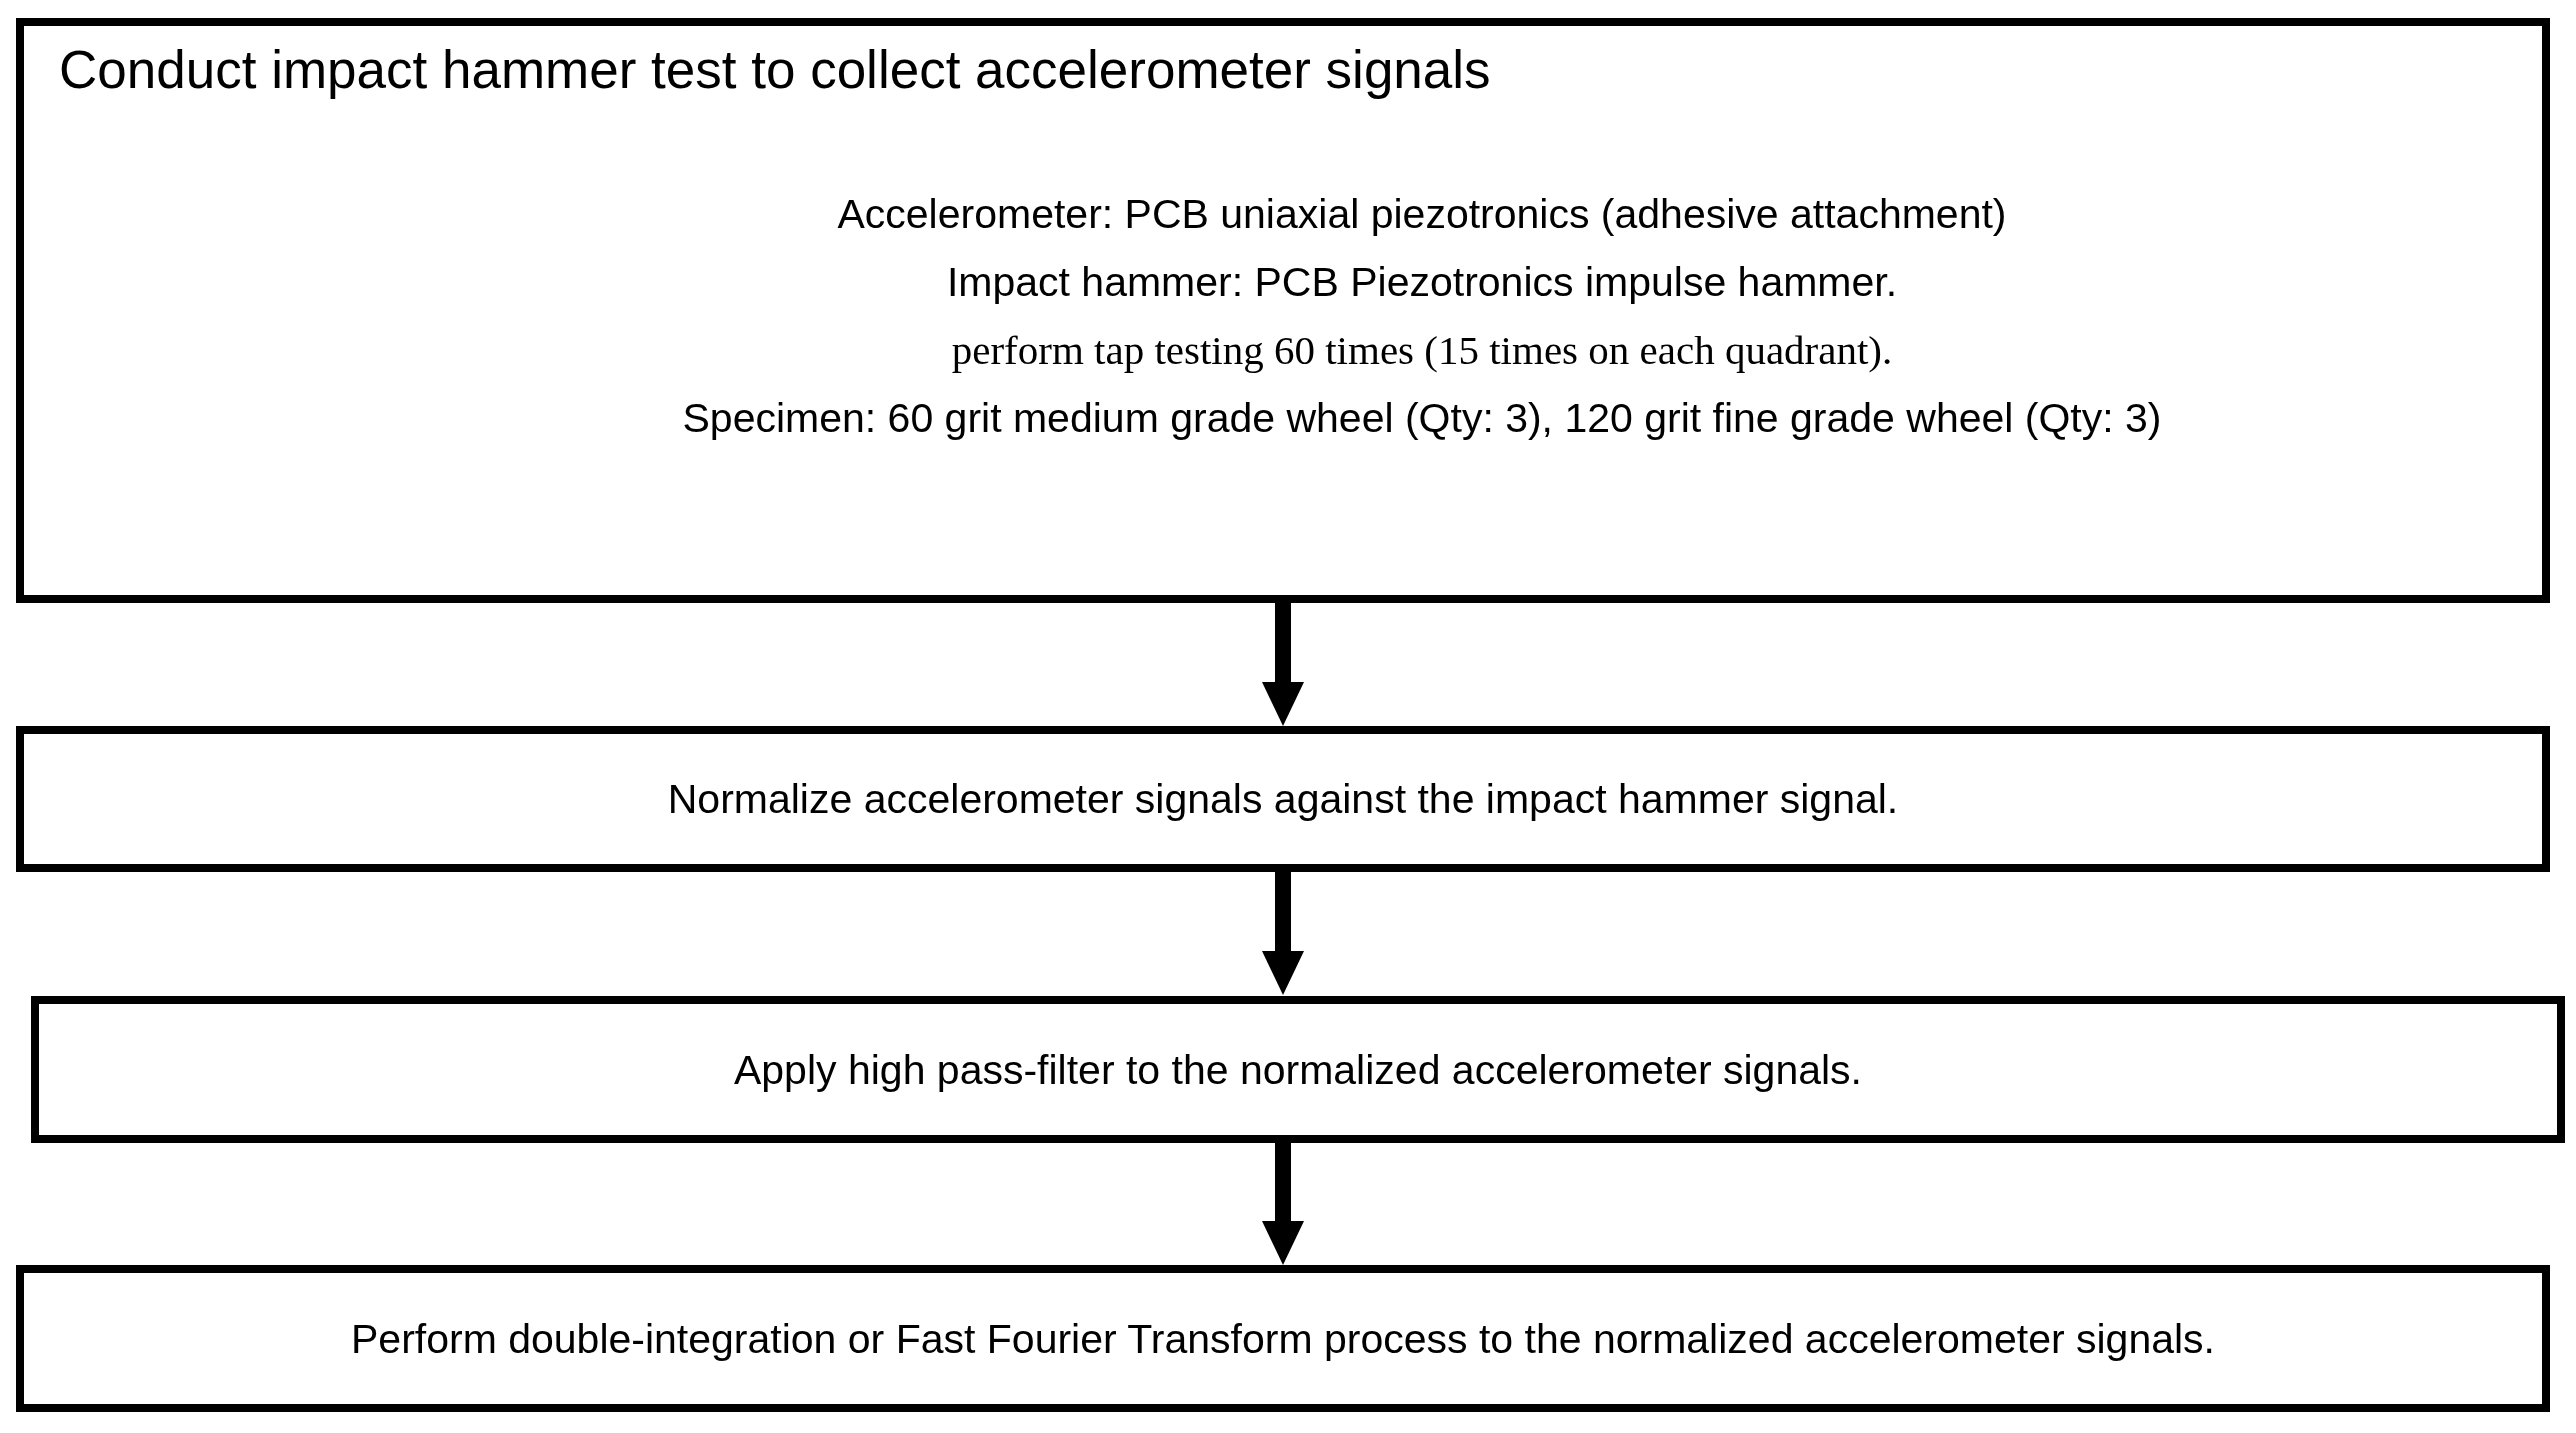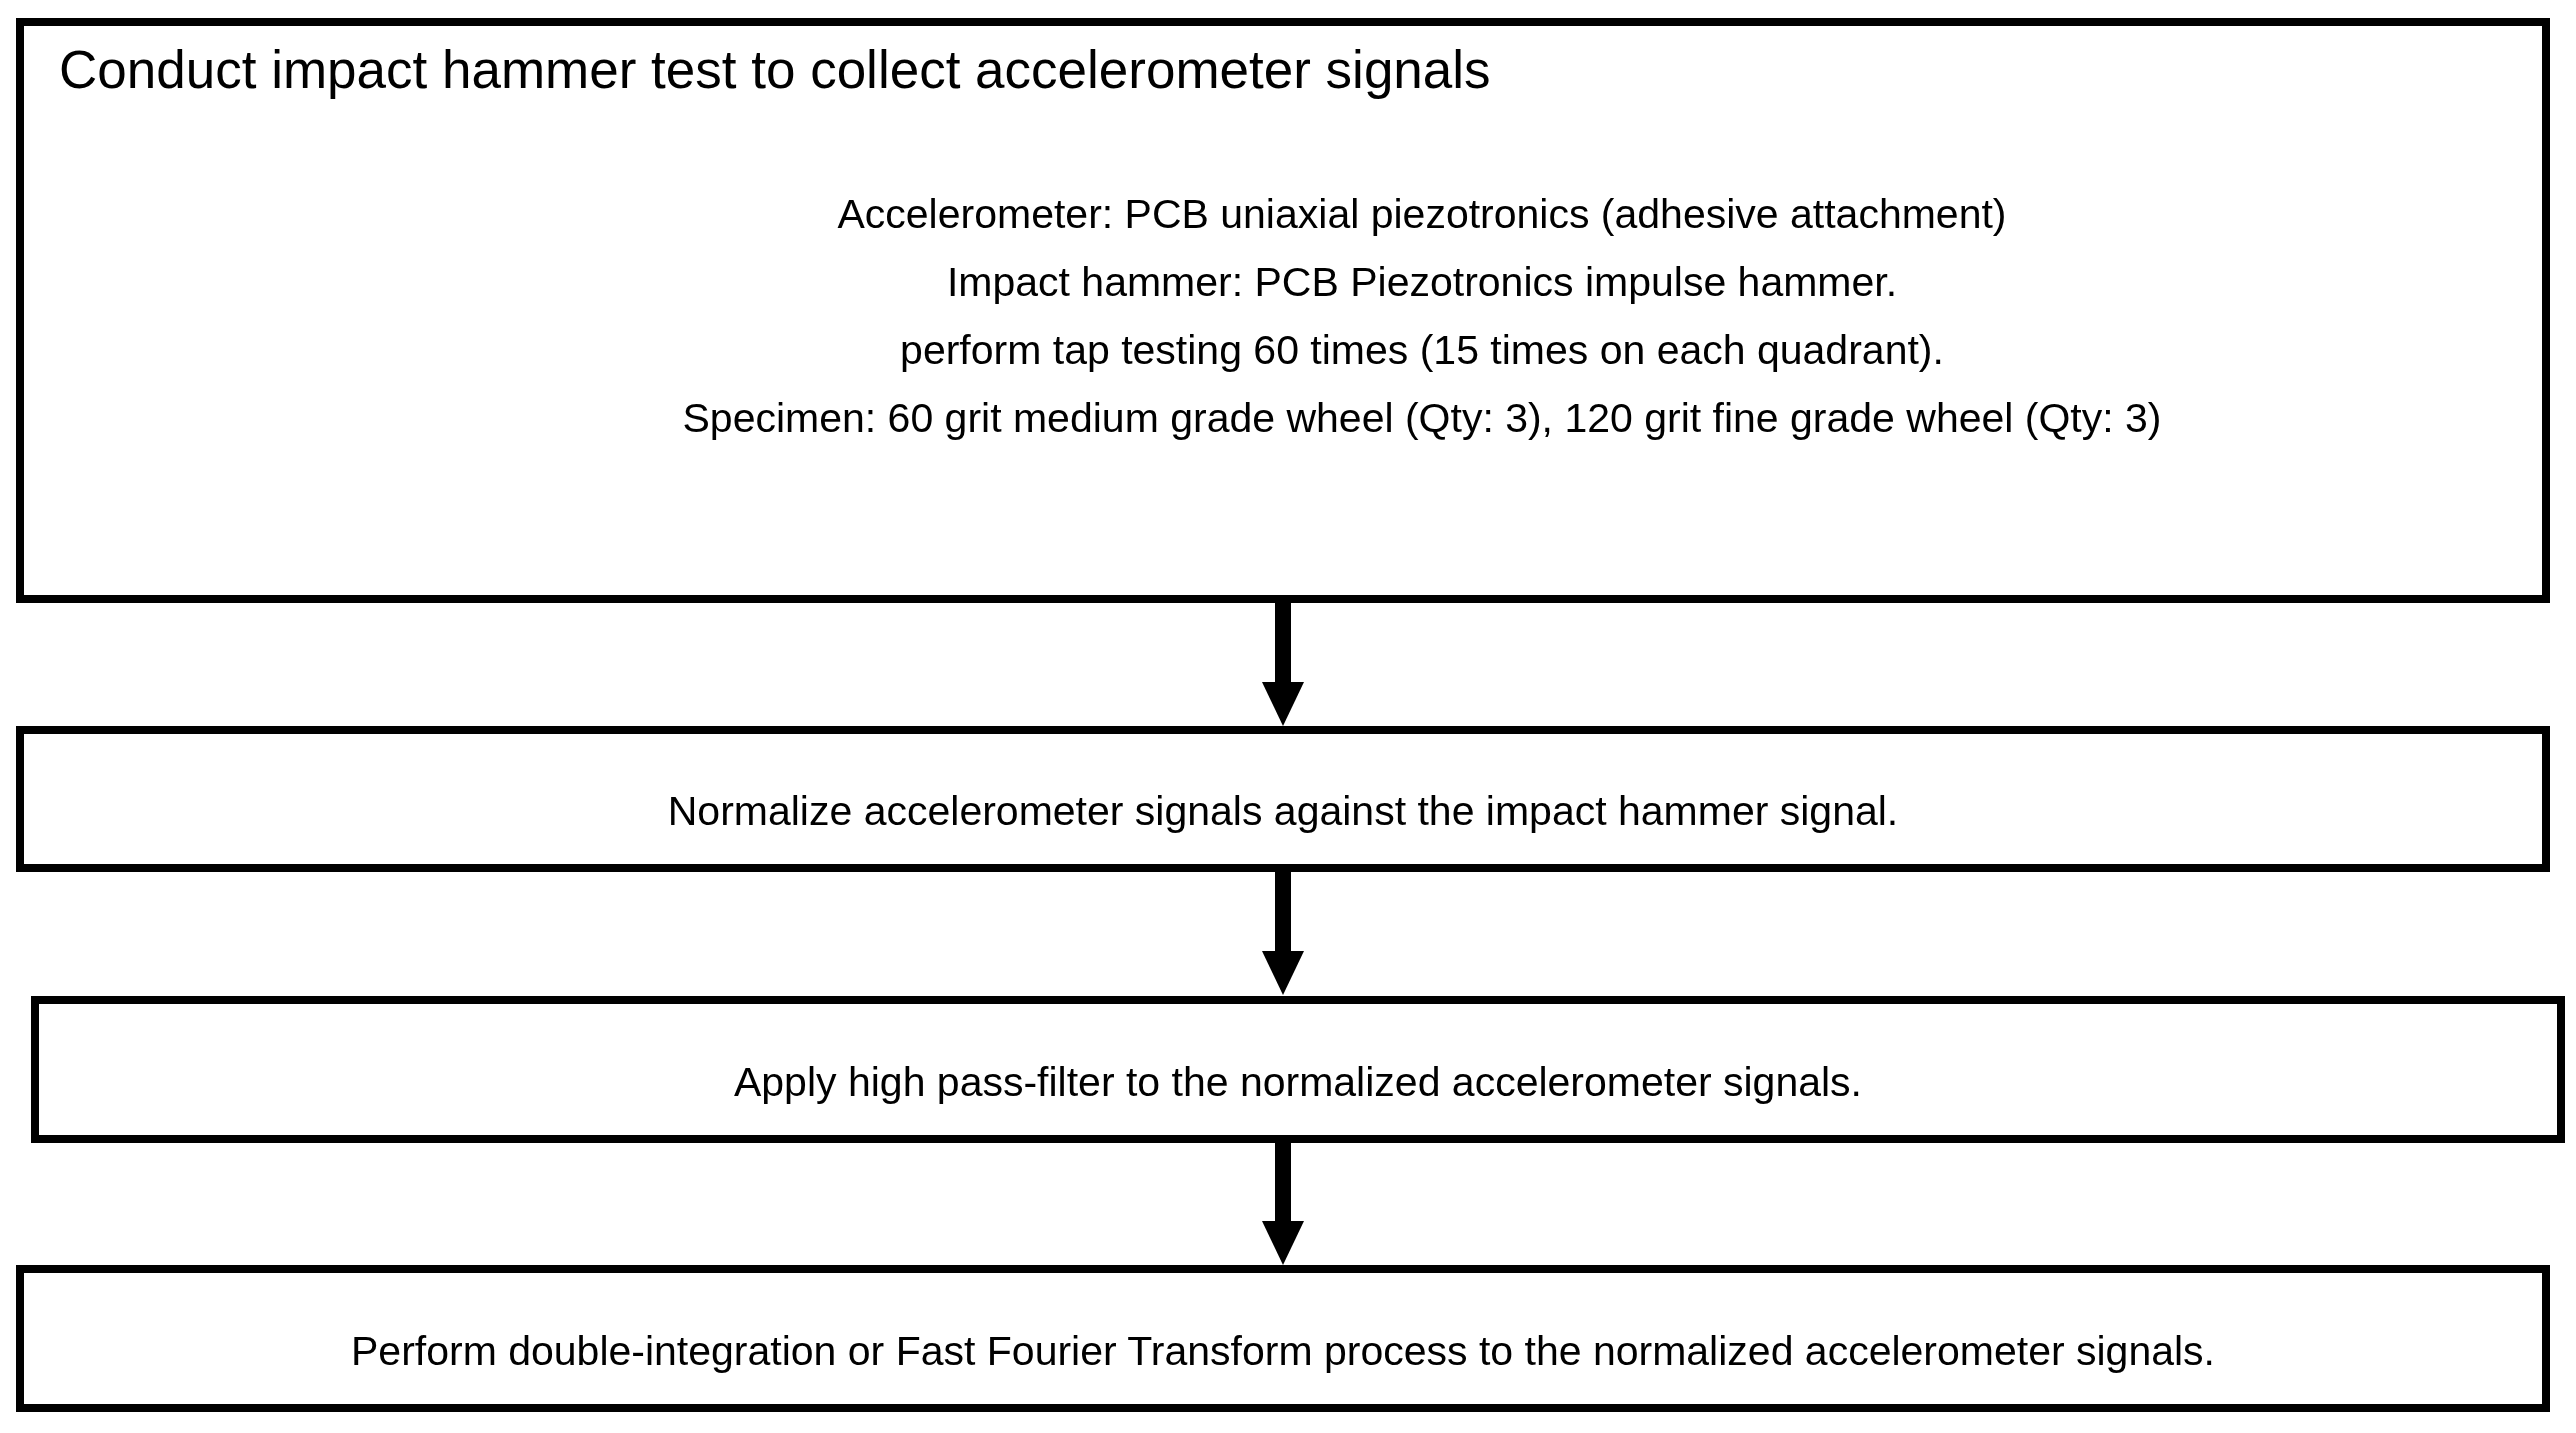--- a/index.html
+++ b/index.html
@@ -78,35 +78,35 @@
     width: 2060px;
     font-size: 41px;
     line-height: 68px;
   }
   .detail-line {
     display: block;
     text-align: center;
   }
   .detail-line.center {
     text-align: center;
+    font-family: Liberation Serif, serif;
   }
 
   
   .center-text {
     position: absolute;
     left: 0;
     right: 0;
     top: 50%;
     transform: translateY(-50%);
     text-align: center;
     font-size: 41px;
     line-height: 53px;
     padding: 0 21px;
     box-sizing: border-box;
-    margin-top: 12px;
   }
 
   
   .connector {
     position: absolute;
     left: 1262px;
     width: 42px;
   }
   .connector .shaft {
     position: absolute;

